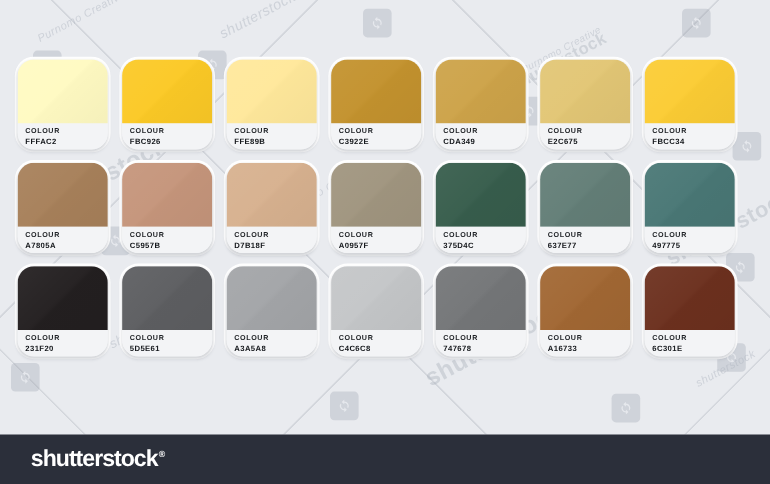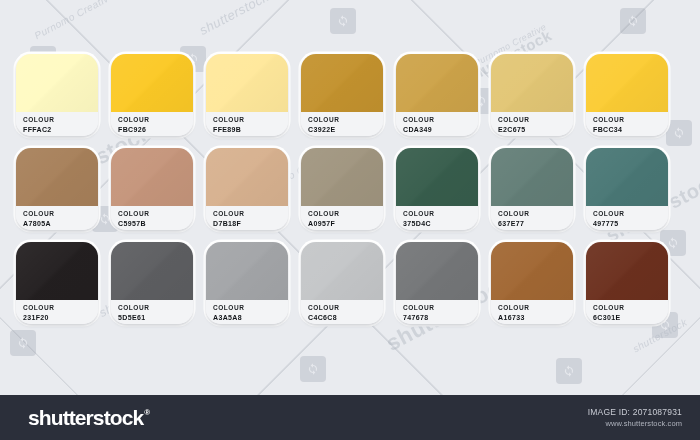--- a/index.html
+++ b/index.html
@@ -447,20 +447,13 @@
       </div>
     </div>
 
 </div>
 
 <div class="footer">
   <div class="brand">
     <span>shutterstock</span>
     <span class="reg">®</span>
   </div>
-  <div class="meta">
-    <div class="id">
-      <span>IMAGE ID:</span>
-      <span>2071087931</span>
-    </div>
-    <div class="url">www.shutterstock.com</div>
-  </div>
 </div>
 
 </body></html>

